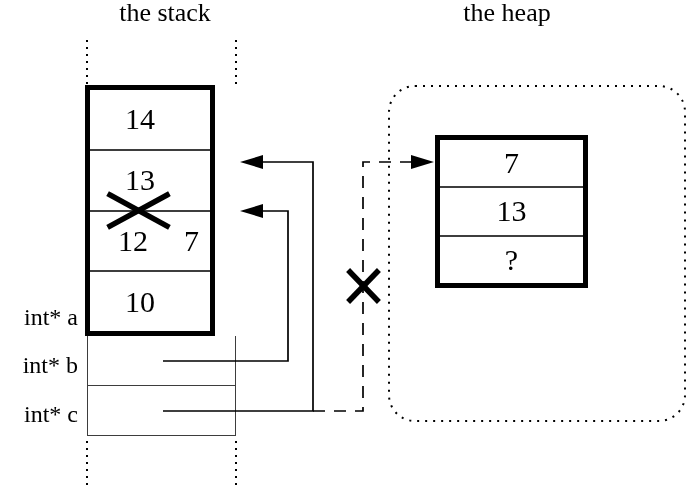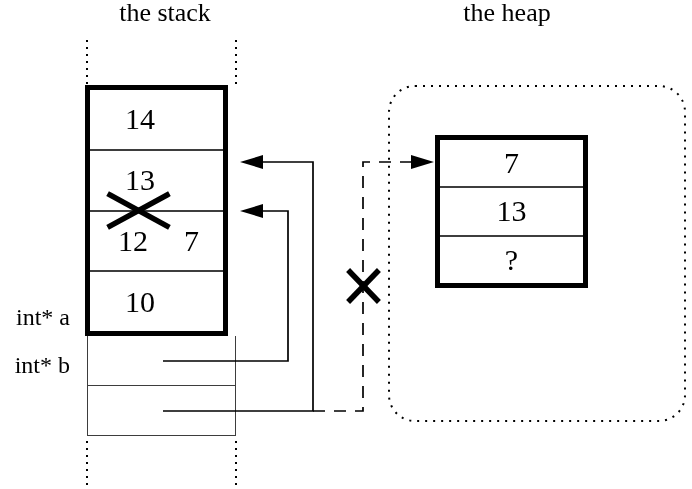--- a/index.html
+++ b/index.html
@@ -28,21 +28,21 @@
     white-space: nowrap;
   }
   .title-stack { left: 85px; }
   .title-heap  { left: 427px; }
 
   
   .stack-box {
     position: absolute;
     left: 85px;
     top: 85px;
-    width: 143px;
+    width: 130px;
     height: 251px;
     border: 5px solid #000000;
     box-sizing: border-box;
     background: #ffffff;
     display: flex;
     flex-direction: column;
   }
   .stack-box .cell {
     flex: 1;
     display: flex;
@@ -72,21 +72,21 @@
     display: flex;
     flex-direction: column;
     background: #ffffff;
   }
   .substack .pcell { flex: 1; }
   .substack .pcell:first-child { border-bottom: 1.5px solid #3d3d3d; }
 
   
   .var-label {
     position: absolute;
-    left: 4px;
+    left: 12px;
     width: 66px;
     text-align: right;
     font-size: 24px;
     line-height: 28px;
     white-space: nowrap;
   }
   .label-a { top: 303px; }
   .label-b { top: 351px; text-align: right; }
   .label-c { top: 400px; }
 
@@ -148,20 +148,21 @@
     </div>
   </div>
 
   <div class="substack">
     <div class="pcell"></div>
     <div class="pcell"></div>
   </div>
 
   <div class="var-label label-a">int* a</div>
   <div class="var-label label-b">int* b</div>
+  <div class="var-label label-c">int* c</div>
 
   <div class="heap-box">
     <div class="cell">7</div>
     <div class="cell">13</div>
     <div class="cell">?</div>
   </div>
 
   <svg class="lines-layer" viewBox="0 0 692 489" xmlns="http://www.w3.org/2000/svg">
 
     <path d="M87,40 V85" stroke="#000" stroke-width="2" stroke-dasharray="2,5" fill="none"></path>

